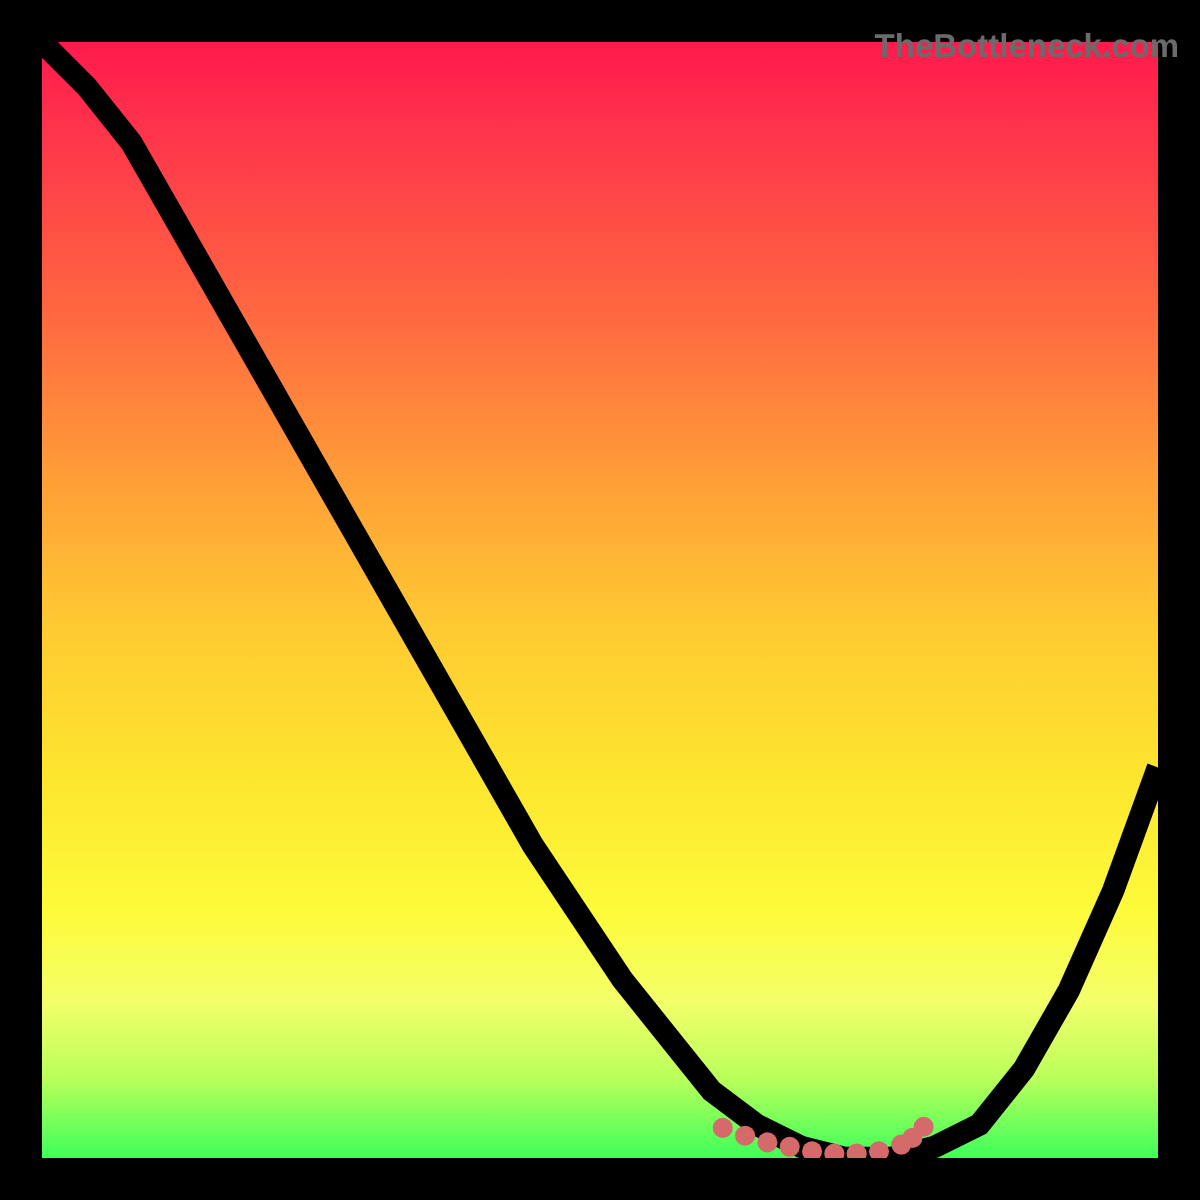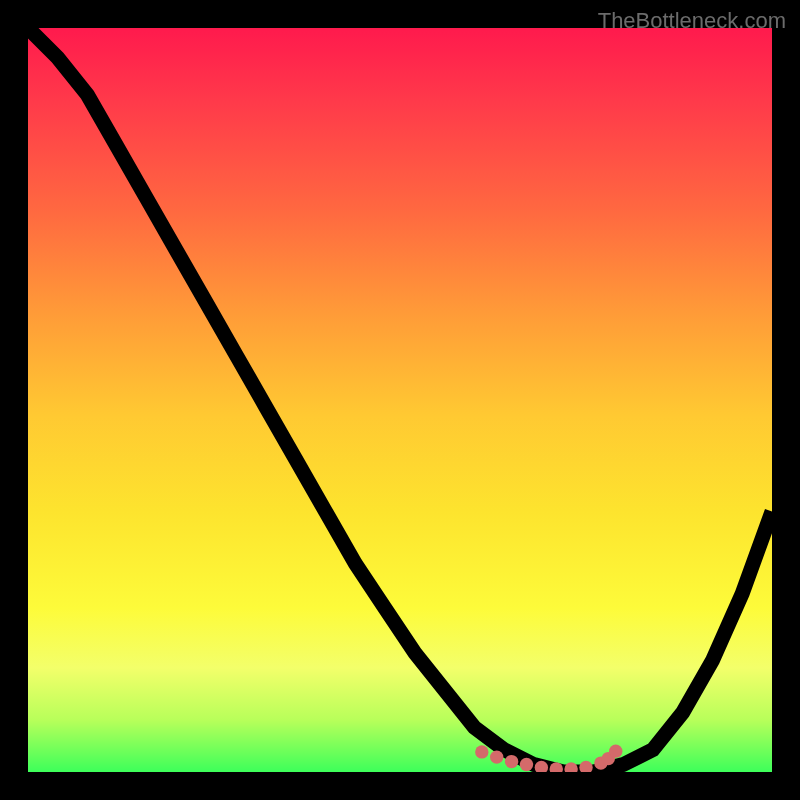--- a/index.html
+++ b/index.html
@@ -6,25 +6,25 @@
   body {
     width: 800px;
     height: 800px;
     background: #000;
     font-family: Arial, sans-serif;
     position: relative;
     overflow: hidden;
   }
   .watermark {
     position: absolute;
-    top: 8px;
+    top: 18px;
     right: 14px;
     color: #6b6b6b;
     font-size: 22px;
-    font-weight: 400;
+    font-weight: 700;
     z-index: 10;
   }
   .plot-area {
     position: absolute;
     left: 28px;
     top: 28px;
     width: 744px;
     height: 744px;
     background: linear-gradient(to bottom,
       #ff1a4d 0%,

